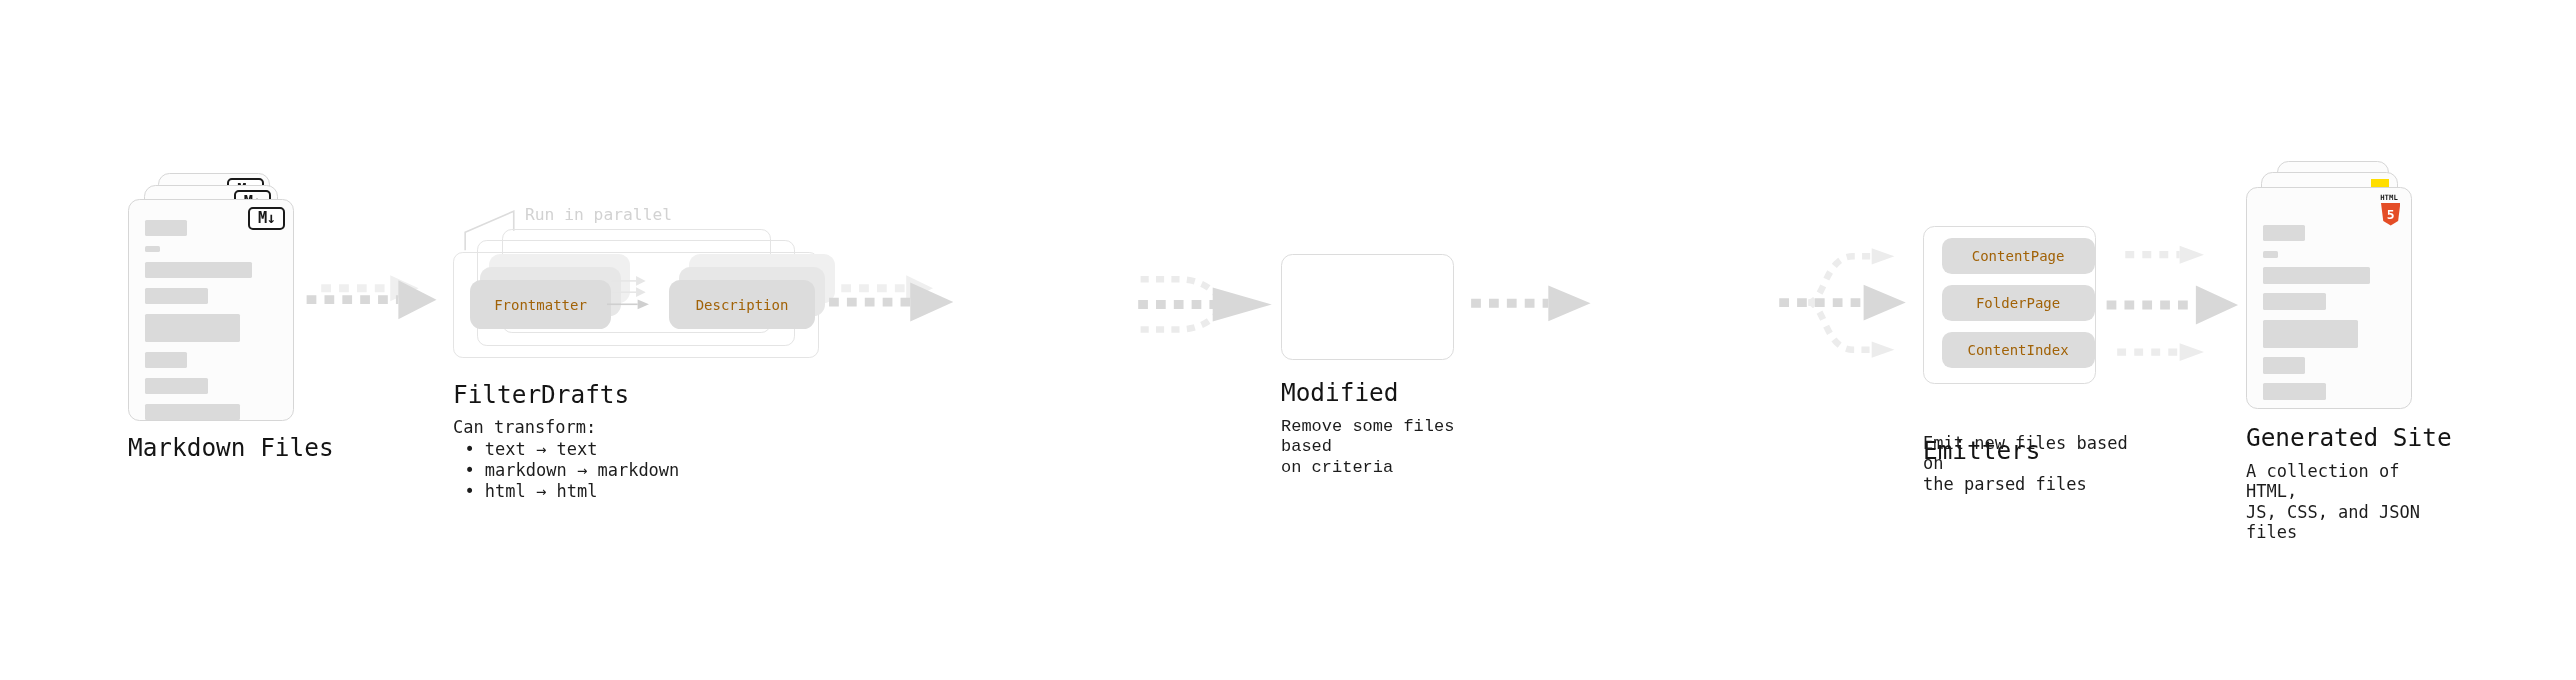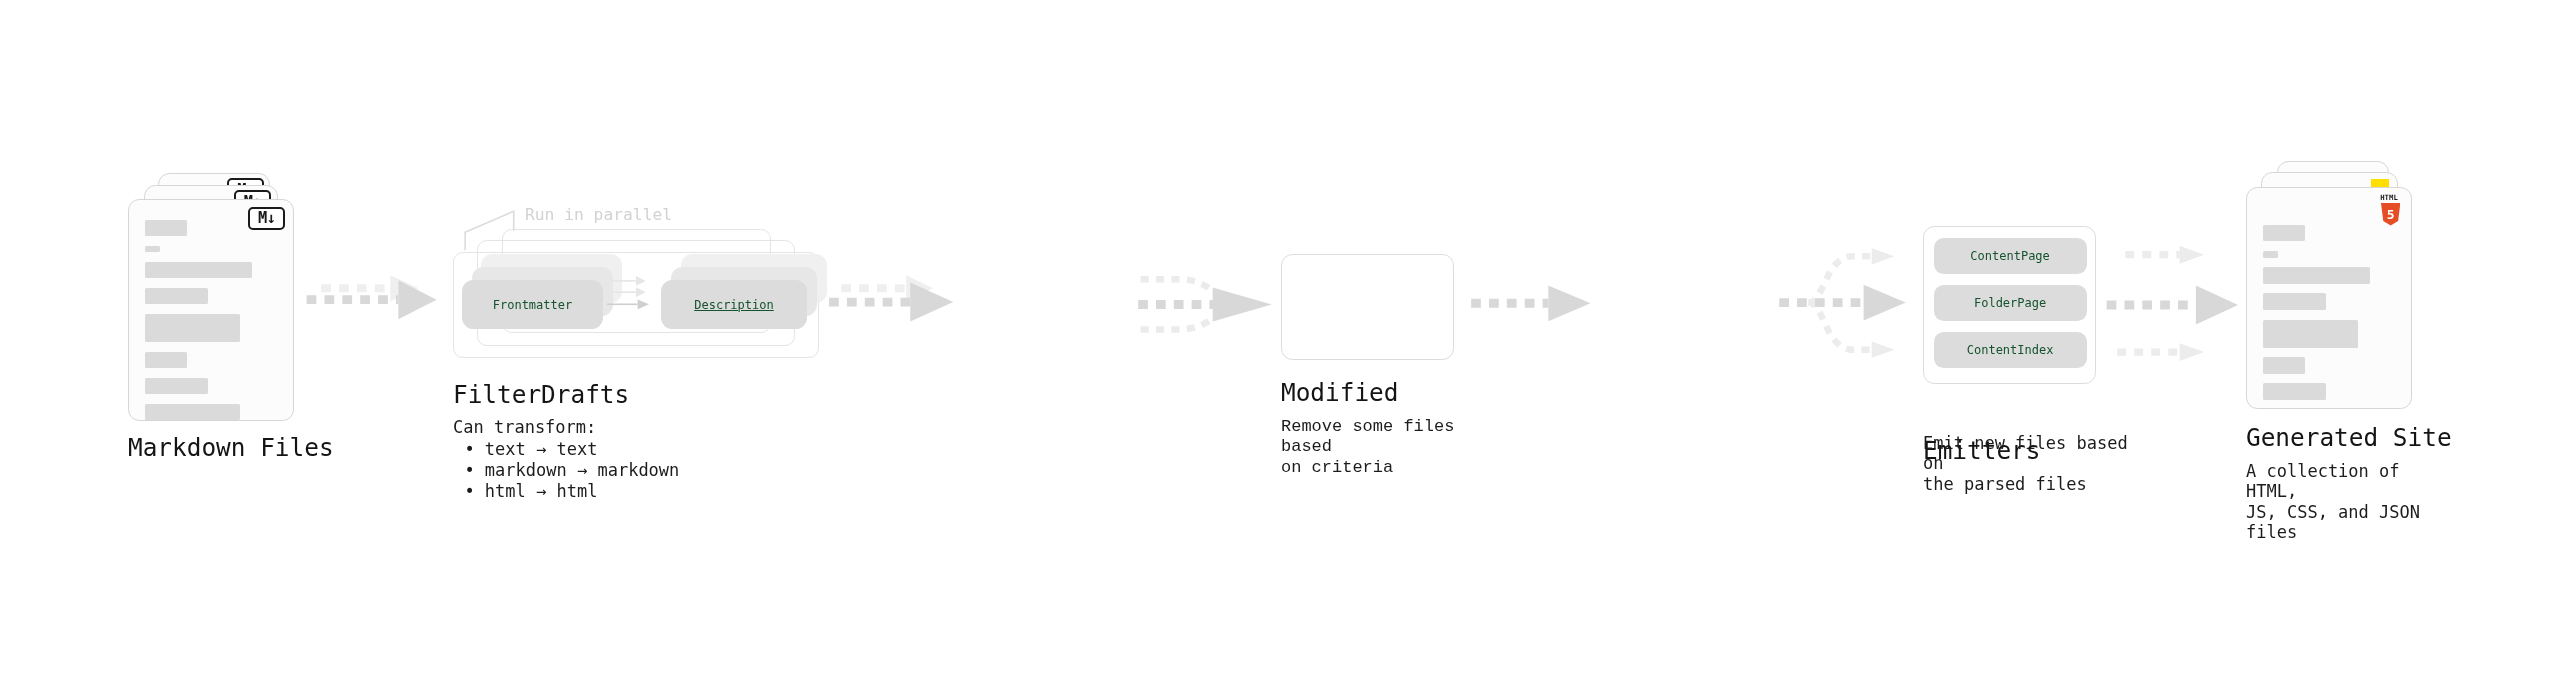--- a/index.html
+++ b/index.html
@@ -30,22 +30,22 @@
     clip-path:polygon(0 0,100% 0,88% 80%,50% 100%,12% 80%);
     display:flex;align-items:center;justify-content:center;color:#ffffff;font-size:13px;font-weight:bold;}
   .js-chip{position:absolute;width:18.7px;height:9px;background:#ffde00;}
   .css-chip{position:absolute;width:18px;text-align:center;margin-top:18px;}
   .css-chip .word{font-size:6.5px;font-weight:bold;color:#333333;line-height:6.5px;display:block;}
   .css-chip .ubar{width:16.3px;height:3.3px;background:#2965f1;margin:0.8px auto 0 auto;border-radius:0.8px;}
 
   
   .obox{position:absolute;box-sizing:border-box;border:1.6px solid #e4e4e4;border-radius:9.8px;background:transparent;}
   .obox.solid{border-color:#dcdcdc;background:#ffffff;}
-  .chip{position:absolute;box-sizing:border-box;background:#dcdcdc;border-radius:11.4px;color:#14532d;
-    display:flex;align-items:center;justify-content:center;font-size:12px;}
+  .chip{position:absolute;box-sizing:border-box;background:#dcdcdc;border-radius:11.4px;color:#a16207;
+    display:flex;align-items:center;justify-content:center;font-size:14px;margin-left:8px;}
   .chip.ghost1{background:#e7e7e7;}
   .chip.ghost2{background:#f0f0f0;}
 
   
   .title{position:absolute;font-size:24.4px;font-weight:500;color:#141414;white-space:nowrap;}
   .caption{position:absolute;font-size:17px;line-height:20.3px;color:#1c1c1c;white-space:pre-line;}
   .note{position:absolute;font-size:16.3px;color:#d2d2d2;white-space:nowrap;}
 </style>
 </head>
 <body>
@@ -95,21 +95,21 @@
     <div class="obox" style="left:49px;top:26px;width:269px;height:104px;"></div>
     <div class="obox" style="left:24.4px;top:37px;width:318px;height:106px;"></div>
     <div class="obox" style="left:0;top:49px;width:366px;height:106px;"></div>
 
     <div class="chip ghost2" style="left:28.4px;top:51px;width:141px;height:49px;"></div>
     <div class="chip ghost1" style="left:18.7px;top:64px;width:141px;height:49px;"></div>
     <div class="chip" style="left:9px;top:77px;width:141px;height:49px;">Frontmatter</div>
 
     <div class="chip ghost2" style="left:228px;top:51px;width:146px;height:49px;"></div>
     <div class="chip ghost1" style="left:218px;top:64px;width:146px;height:49px;"></div>
-    <div class="chip" style="left:208px;top:77px;width:146px;height:49px;text-decoration:underline;">Description</div>
+    <div class="chip" style="left:208px;top:77px;width:146px;height:49px;">Description</div>
 
     <svg class="abs" style="left:154px;top:69px;" width="50" height="42" viewBox="0 0 62 52">
       <line x1="6" y1="11" x2="36" y2="11" stroke="#e6e6e6" stroke-width="2"></line>
       <path d="M36,5 L48,11 L36,17 Z" fill="#e6e6e6"></path>
       <line x1="6" y1="25" x2="36" y2="25" stroke="#e6e6e6" stroke-width="2"></line>
       <path d="M36,19 L48,25 L36,31 Z" fill="#e6e6e6"></path>
       <line x1="0" y1="40" x2="38" y2="40" stroke="#cfcfcf" stroke-width="2"></line>
       <path d="M38,34 L52,40 L38,46 Z" fill="#cfcfcf"></path>
     </svg>
 

